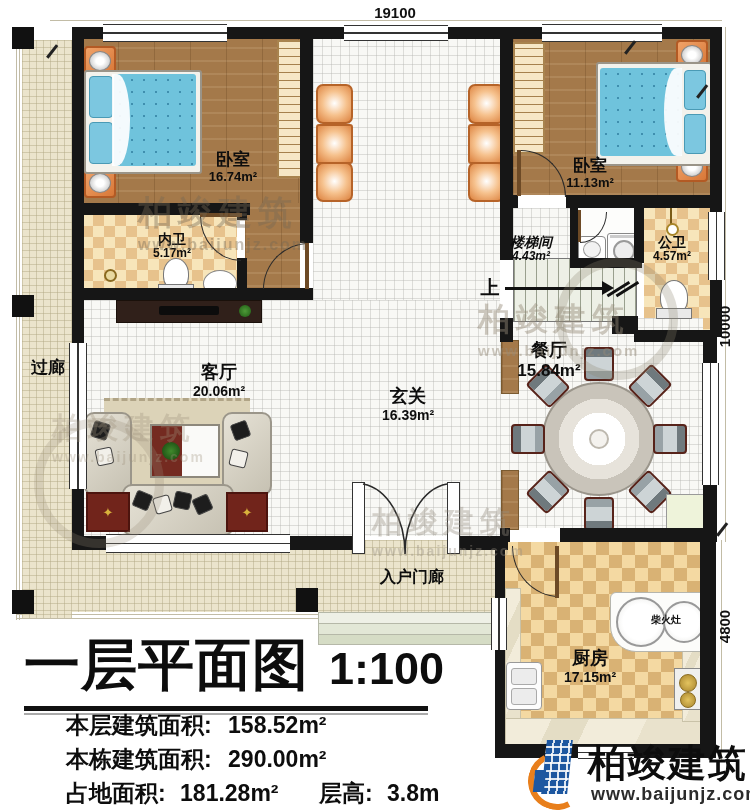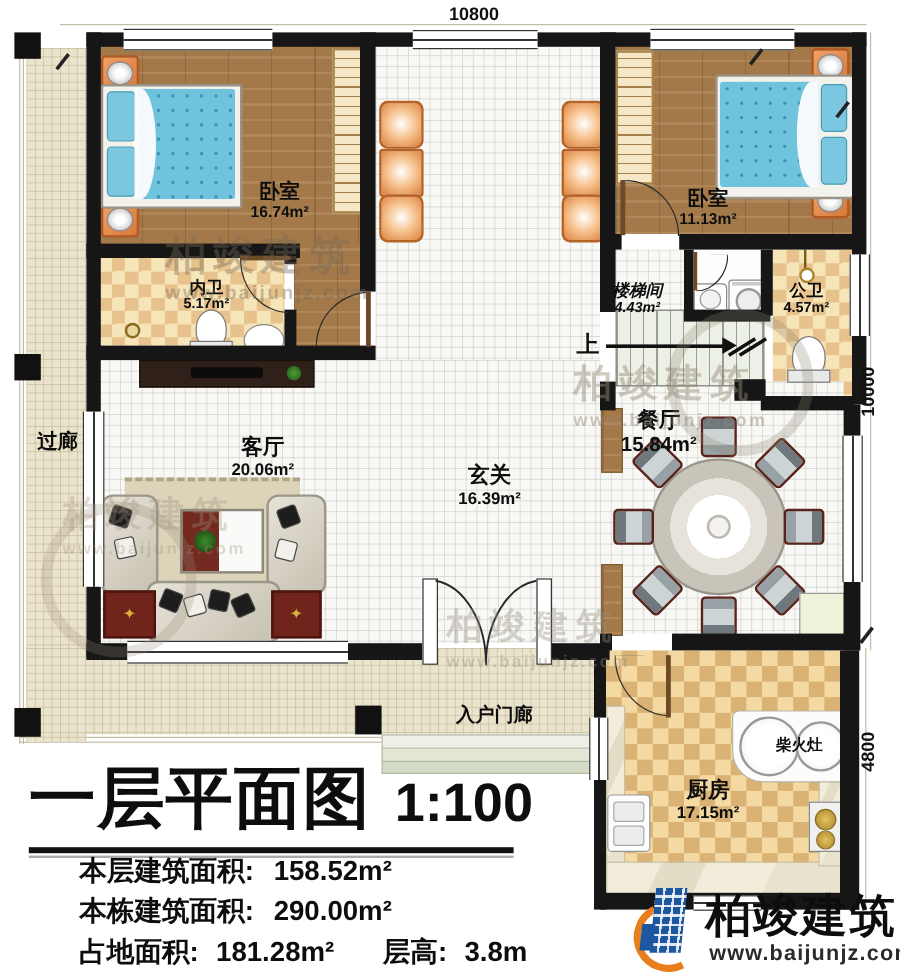--- a/index.html
+++ b/index.html
@@ -275,32 +275,32 @@
     <div>玄关</div>
     <div class="rarea" style="font-size:14px;">16.39m²</div>
   </div>
   <div class="rlabel" style="left:509px;top:340px;width:80px;font-size:18px;">
     <div>餐厅</div>
     <div class="rarea" style="font-size:17px;">15.84m²</div>
   </div>
   <div class="rlabel" style="left:478px;top:277px;width:24px;font-size:19px;">
     <div>上</div>
   </div>
-  <div class="rlabel" style="left:374px;top:568px;width:76px;font-size:16px;margin-top:20px;">
+  <div class="rlabel" style="left:374px;top:568px;width:76px;font-size:16px;">
     <div>入户门廊</div>
   </div>
   <div class="rlabel" style="left:550px;top:648px;width:80px;font-size:18px;">
     <div>厨房</div>
     <div class="rarea" style="font-size:14px;">17.15m²</div>
   </div>
-  <div class="rlabel" style="left:630px;top:614px;width:72px;font-size:13px;">
+  <div class="rlabel" style="left:630px;top:614px;width:72px;font-size:10px;">
     <div>柴火灶</div>
   </div>
 
-  <div class="dim" style="left:355px;top:4px;width:80px;">10800</div>
+  <div class="dim" style="left:355px;top:4px;width:80px;">19100</div>
   <div class="dim" style="left:694px;top:318px;width:60px;transform:rotate(-90deg);">10000</div>
   <div class="dim" style="left:694px;top:618px;width:60px;transform:rotate(-90deg);">4800</div>
   <div class="tickm" style="left:44px;top:50px;"></div>
   <div class="tickm" style="left:622px;top:46px;"></div>
   <div class="tickm" style="left:694px;top:90px;"></div>
   <div class="tickm" style="left:714px;top:528px;"></div>
 
   <div class="wm" style="left:138px;top:190px;color:rgba(118,106,86,.40);">
     <div class="n" style="font-size:34px;">柏竣建筑</div>
     <div class="u" style="font-size:16px;">www.baijunjz.com</div>

